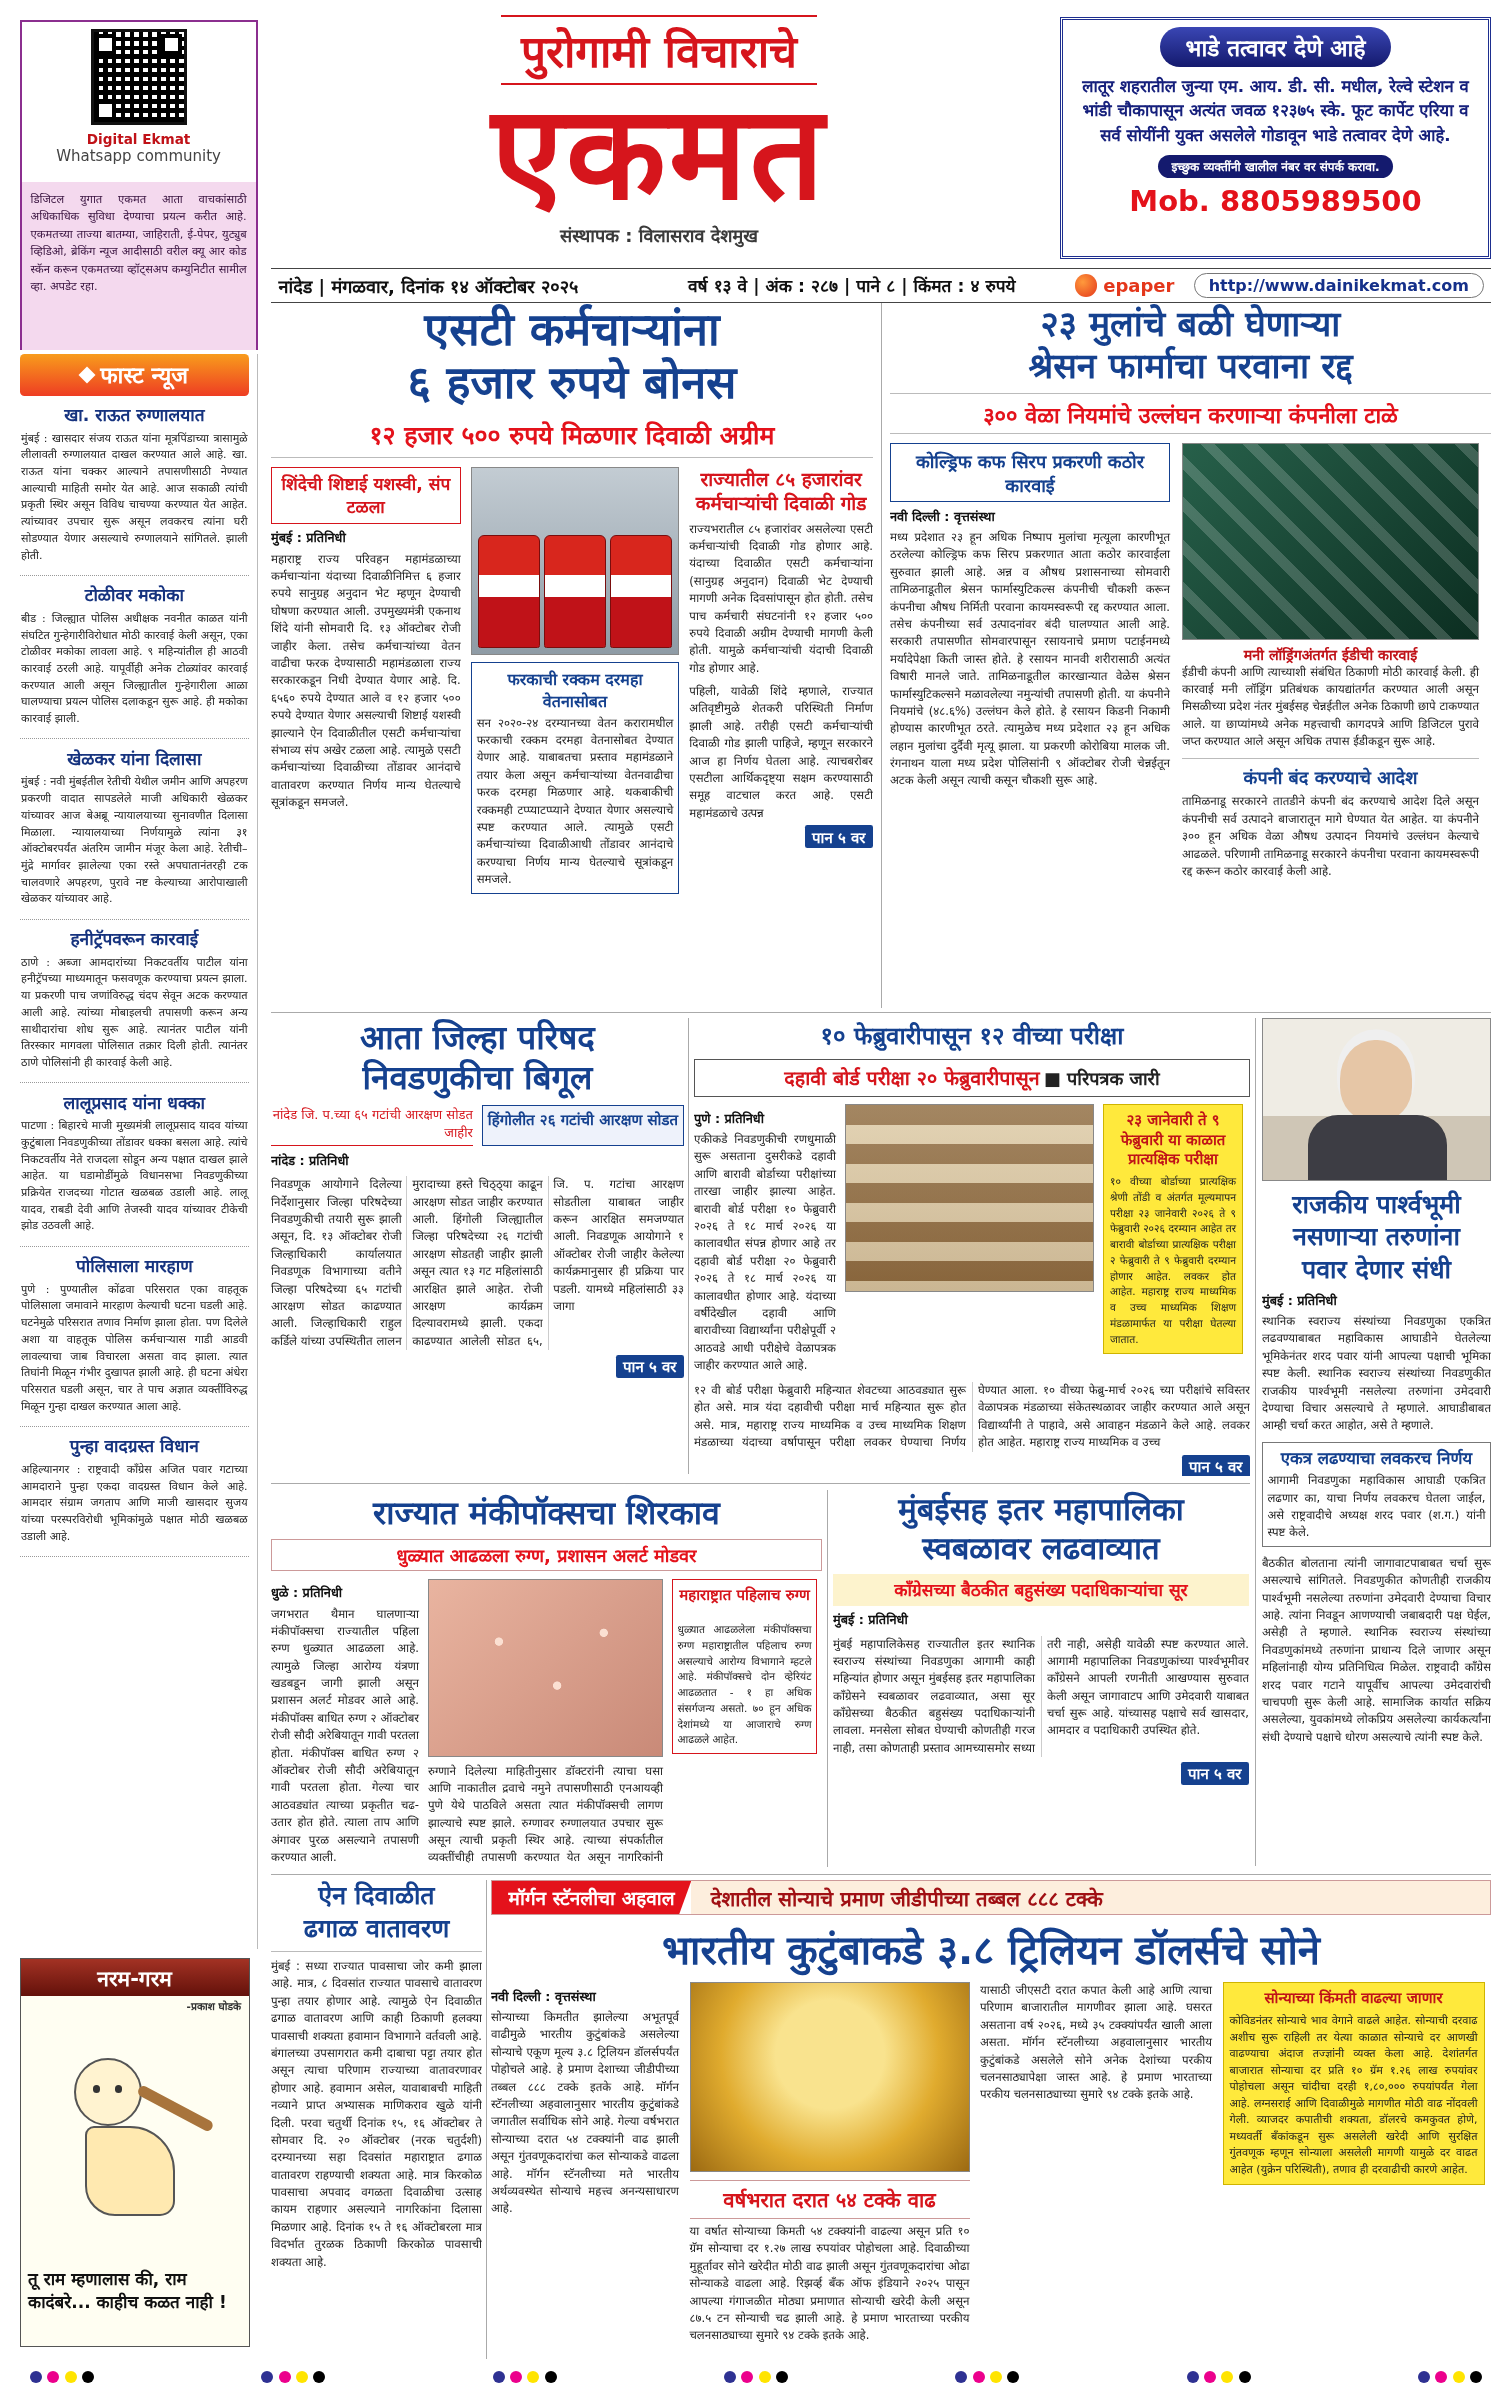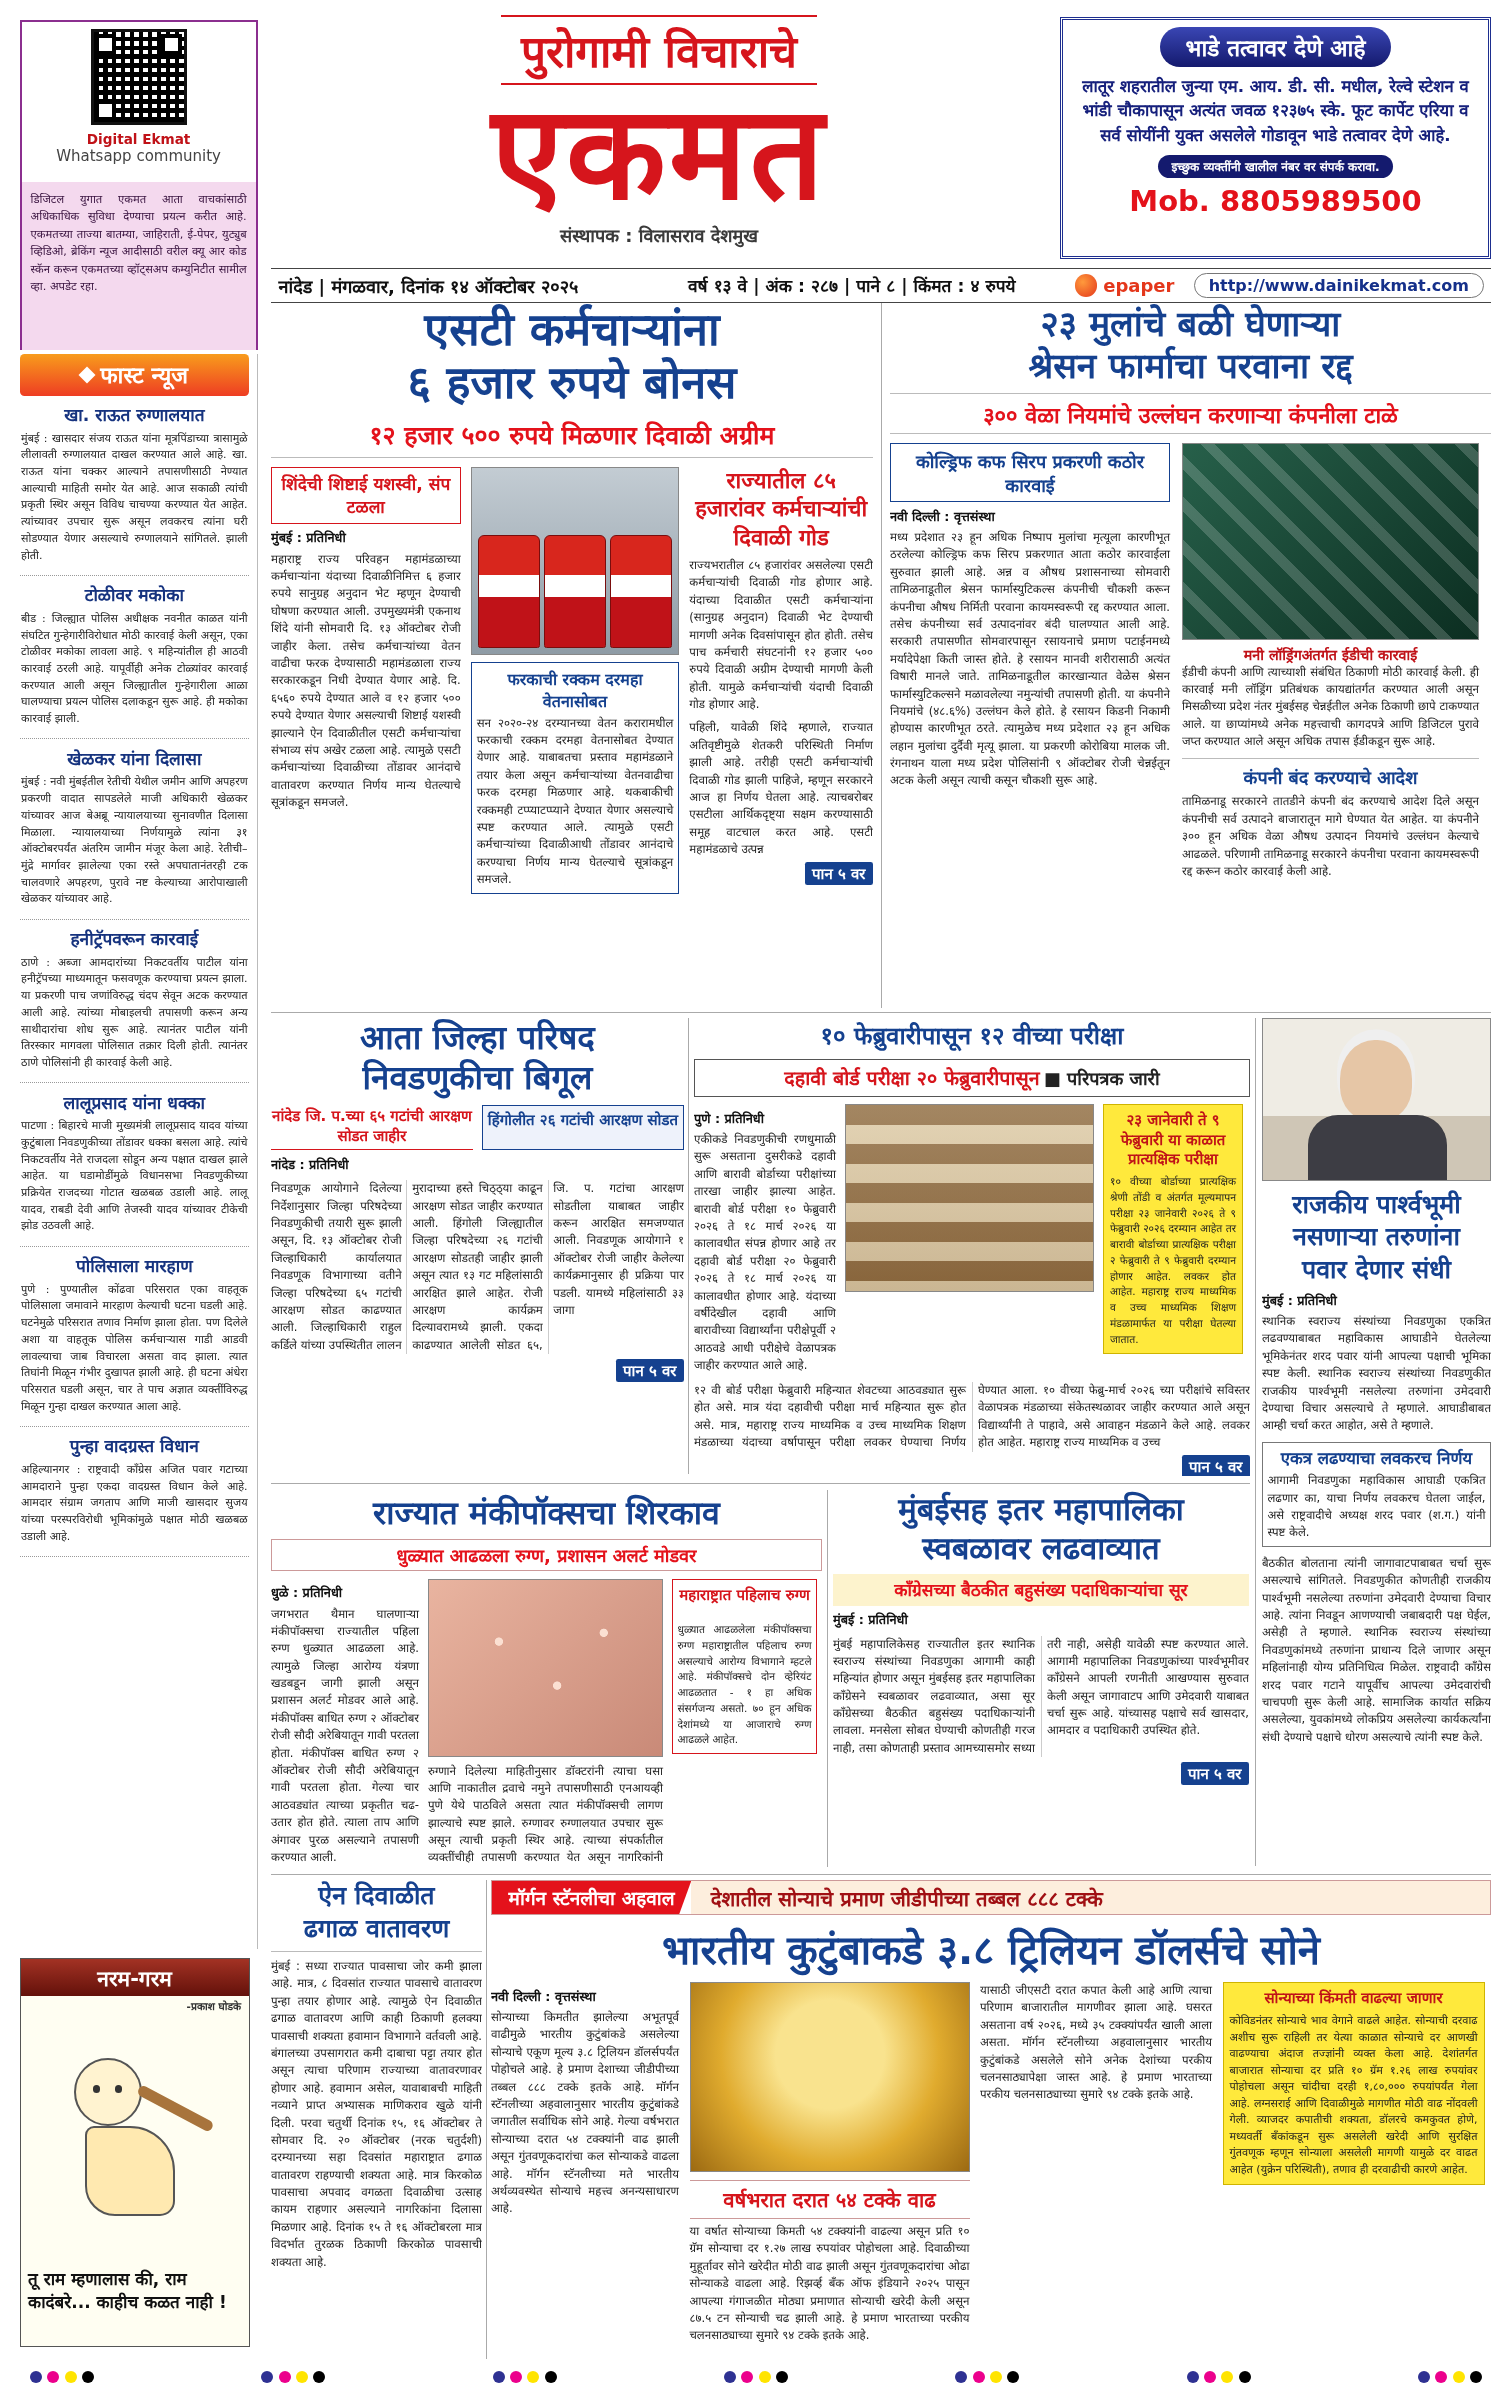--- a/index.html
+++ b/index.html
@@ -112,21 +112,21 @@
   .ph-photo { height:197px; background:linear-gradient(135deg,#27604a,#0c2e21);
               background-image:repeating-linear-gradient(45deg, rgba(255,255,255,.18) 0 10.5px, transparent 10.5px 30px),
                                linear-gradient(135deg,#27604a,#0c2e21); }
   .ph-sub2 { color:#15418f; font-weight:bold; font-size:18px; text-align:center; margin-top:7.5px;
              border-top:0.8px solid #bbb; padding-top:6px; }
 
   
   .zp { position:absolute; left:271px; top:1018px; width:413px; height:458px; overflow:hidden; }
   .zp .hl-blue { font-size:33px; line-height:1.2; }
   .zp-heads { display:flex; gap:9px; margin-top:7.5px; }
-  .zp-h1 { width:50%; color:#d6151c; font-weight:bold; font-size:15px; text-align:center;
+  .zp-h1 { width:50%; color:#d6151c; font-weight:normal; font-size:13px; text-align:right;
            border-bottom:1.5px solid #d6151c; padding-bottom:4.5px; }
   .zp-h2 { width:50%; color:#15418f; font-weight:bold; font-size:15px; text-align:center;
            border:1.5px solid #15418f; padding:3px; background:#eef2fb; }
   .zp-body { column-count:3; column-gap:10.5px; column-rule:0.8px solid #ccc; margin-top:7.5px; }
 
   
   .exam { position:absolute; left:694px; top:1018px; width:556px; height:458px; overflow:hidden; }
   .exam .hl-blue { font-size:24px; }
   .exam-band { border:1.5px solid #555; margin-top:7.5px; padding:4.5px; text-align:center; font-weight:bold; }
   .exam-band .r { color:#d6151c; font-size:19.6px; } .exam-band .b { color:#222; font-size:18px; }
@@ -300,21 +300,21 @@
           <div class="bus"></div>
             <div class="bus"></div>
             <div class="bus"></div>
         </div>
         <div class="st-box2">
           <div class="boxhead-blue">फरकाची रक्कम दरमहा वेतनासोबत</div>
           <div class="bodytxt jus">सन २०२०-२४ दरम्यानच्या वेतन करारामधील फरकाची रक्कम दरमहा वेतनासोबत देण्यात येणार आहे. याबाबतचा प्रस्ताव महामंडळाने तयार केला असून कर्मचाऱ्यांच्या वेतनवाढीचा फरक दरमहा मिळणार आहे. थकबाकीची रक्कमही टप्प्याटप्प्याने देण्यात येणार असल्याचे स्पष्ट करण्यात आले. त्यामुळे एसटी कर्मचाऱ्यांच्या दिवाळीआधी तोंडावर आनंदाचे करण्याचा निर्णय मान्य घेतल्याचे सूत्रांकडून समजले.</div>
         </div>
       </div>
       <div class="st-c3">
-        <div class="boxhead-red" style="font-size:22px; line-height:1.3;">राज्यातील ८५ हजारांवर कर्मचाऱ्यांची दिवाळी गोड</div>
+        <div class="boxhead-red" style="font-size:19px; line-height:1.3;">राज्यातील ८५ हजारांवर कर्मचाऱ्यांची दिवाळी गोड</div>
         <div class="bodytxt jus" style="margin-top:4.5px;">राज्यभरातील ८५ हजारांवर असलेल्या एसटी कर्मचाऱ्यांची दिवाळी गोड होणार आहे. यंदाच्या दिवाळीत एसटी कर्मचाऱ्यांना (सानुग्रह अनुदान) दिवाळी भेट देण्याची मागणी अनेक दिवसांपासून होत होती. तसेच पाच कर्मचारी संघटनांनी १२ हजार ५०० रुपये दिवाळी अग्रीम देण्याची मागणी केली होती. यामुळे कर्मचाऱ्यांची यंदाची दिवाळी गोड होणार आहे.</div>
         <div class="bodytxt jus" style="margin-top:6px;">पहिली, यावेळी शिंदे म्हणाले, राज्यात अतिवृष्टीमुळे शेतकरी परिस्थिती निर्माण झाली आहे. तरीही एसटी कर्मचाऱ्यांची दिवाळी गोड झाली पाहिजे, म्हणून सरकारने आज हा निर्णय घेतला आहे. त्याचबरोबर एसटीला आर्थिकदृष्ट्या सक्षम करण्यासाठी समूह वाटचाल करत आहे. एसटी महामंडळाचे उत्पन्न</div>
         <div style="text-align:right; margin-top:3px;"><span class="chip">पान ५ वर</span></div>
       </div>
     </div>
   </div>
 
   <div class="pharma">
     <div class="hl-blue pre">२३ मुलांचे बळी घेणाऱ्या
 श्रेसन फार्माचा परवाना रद्द</div>

